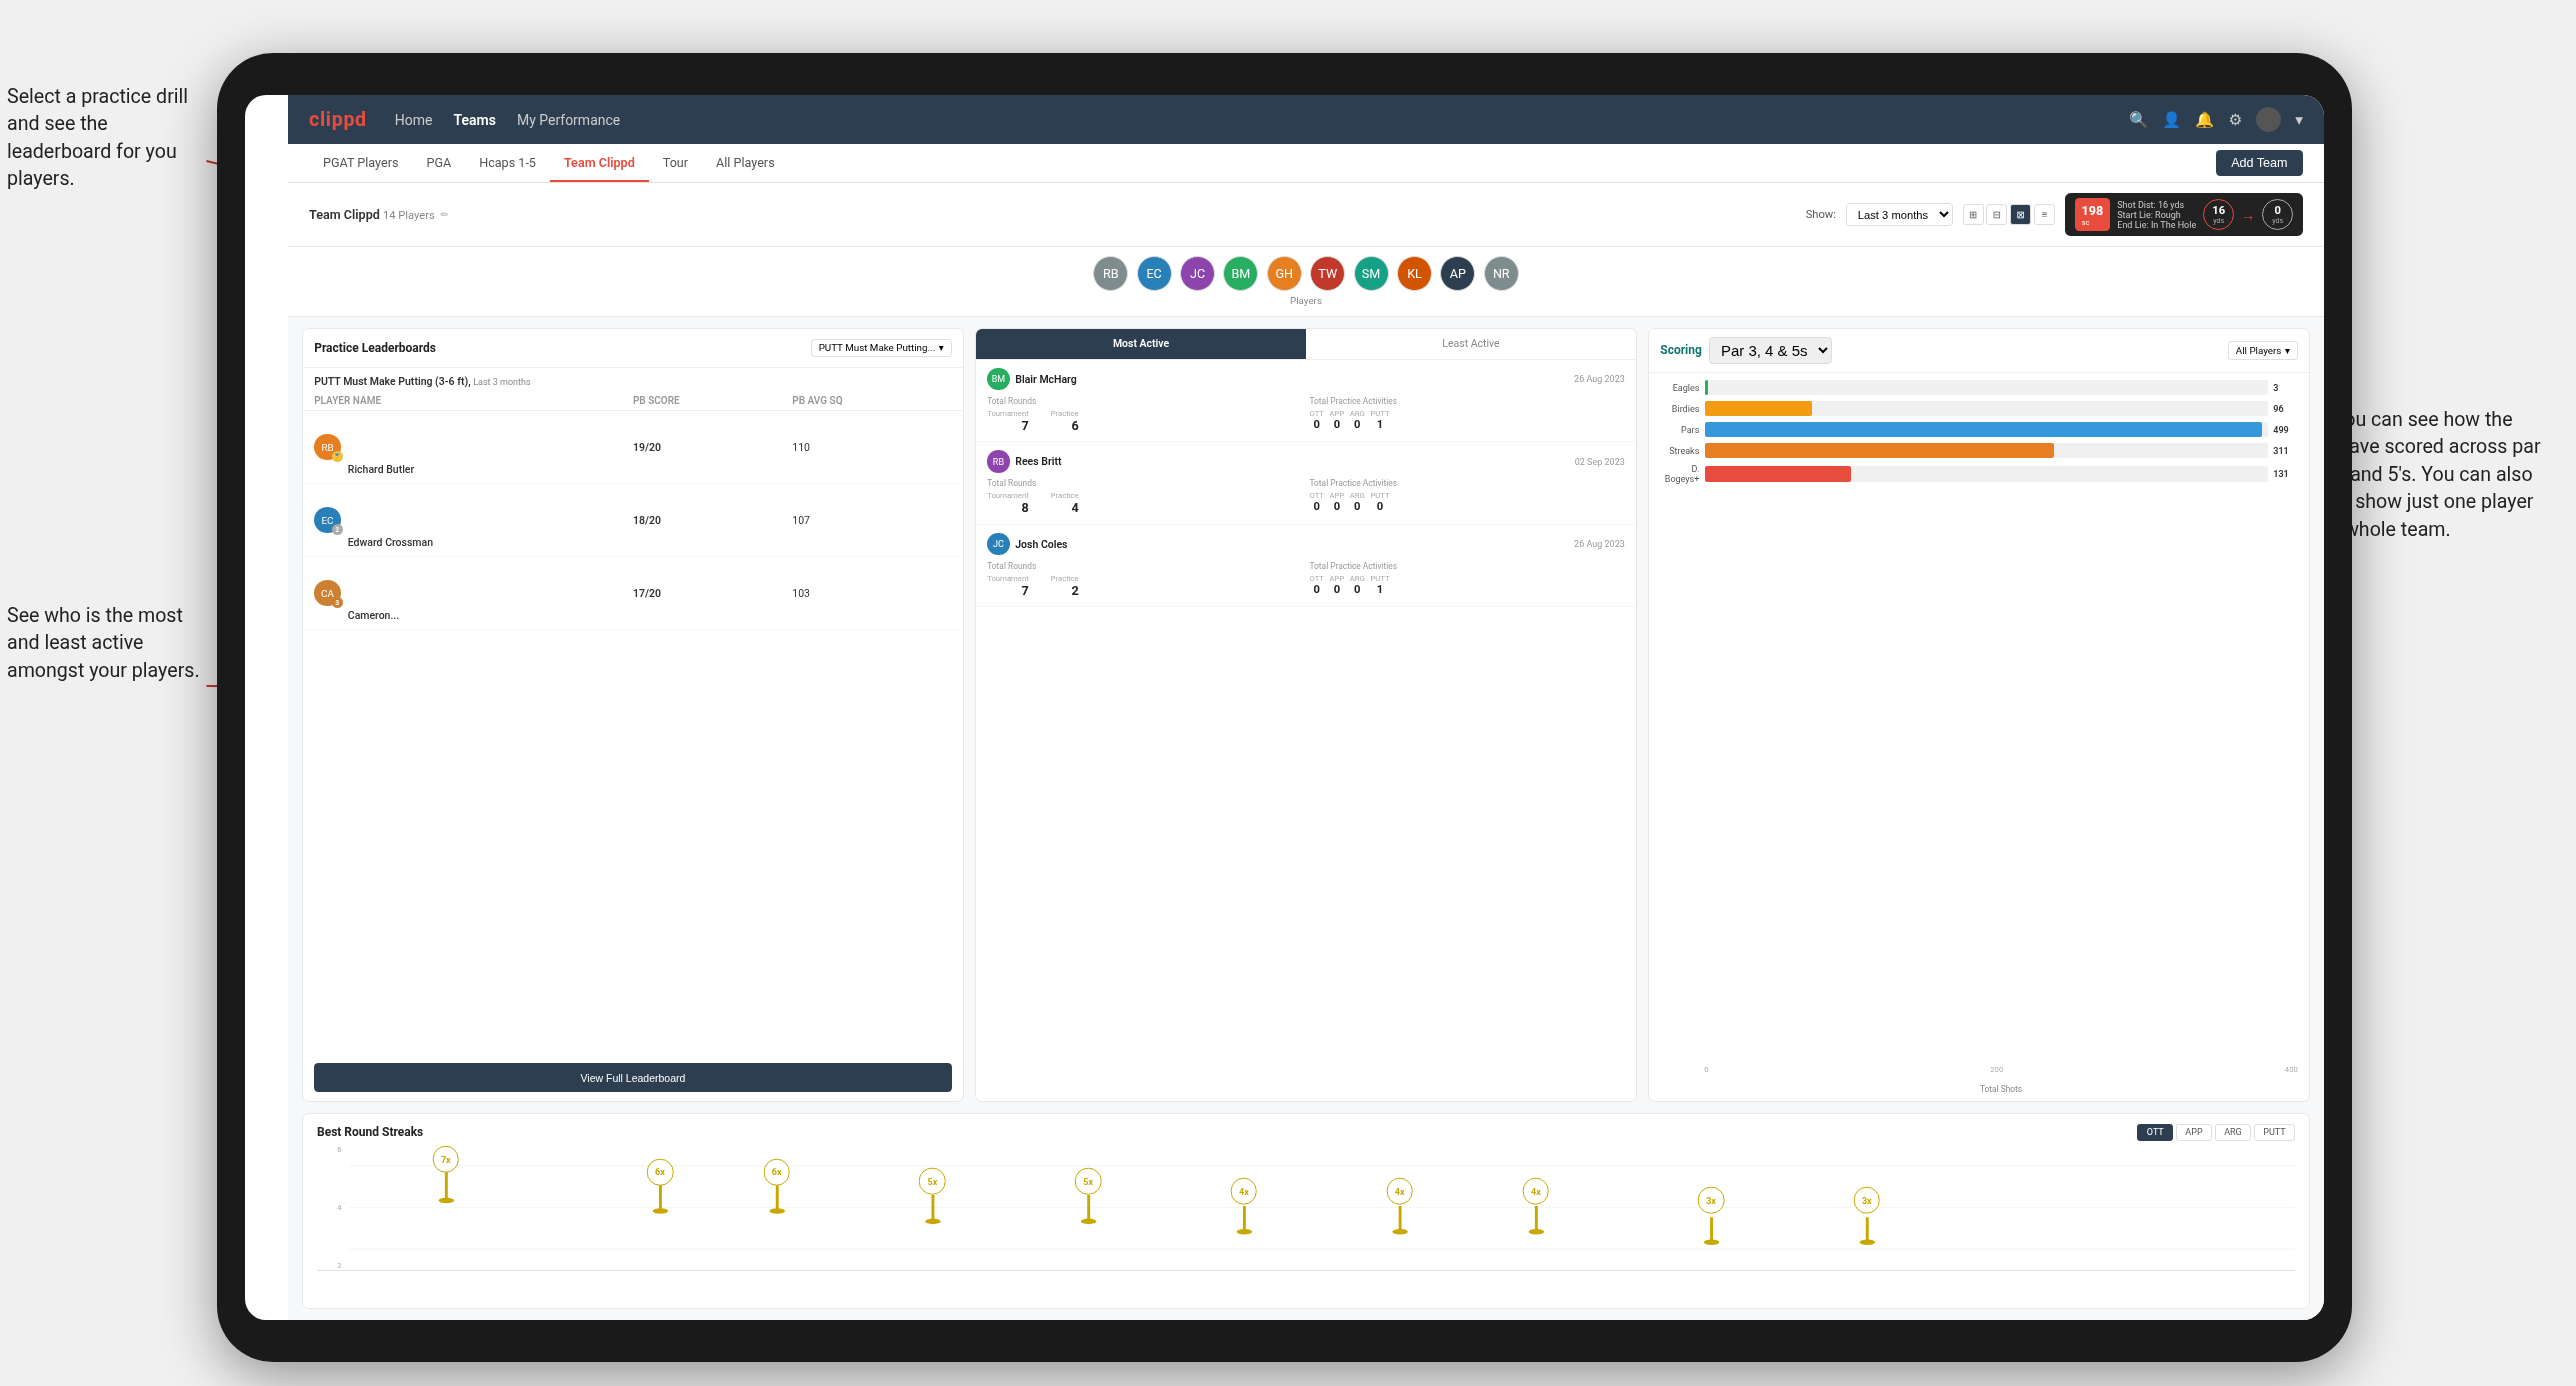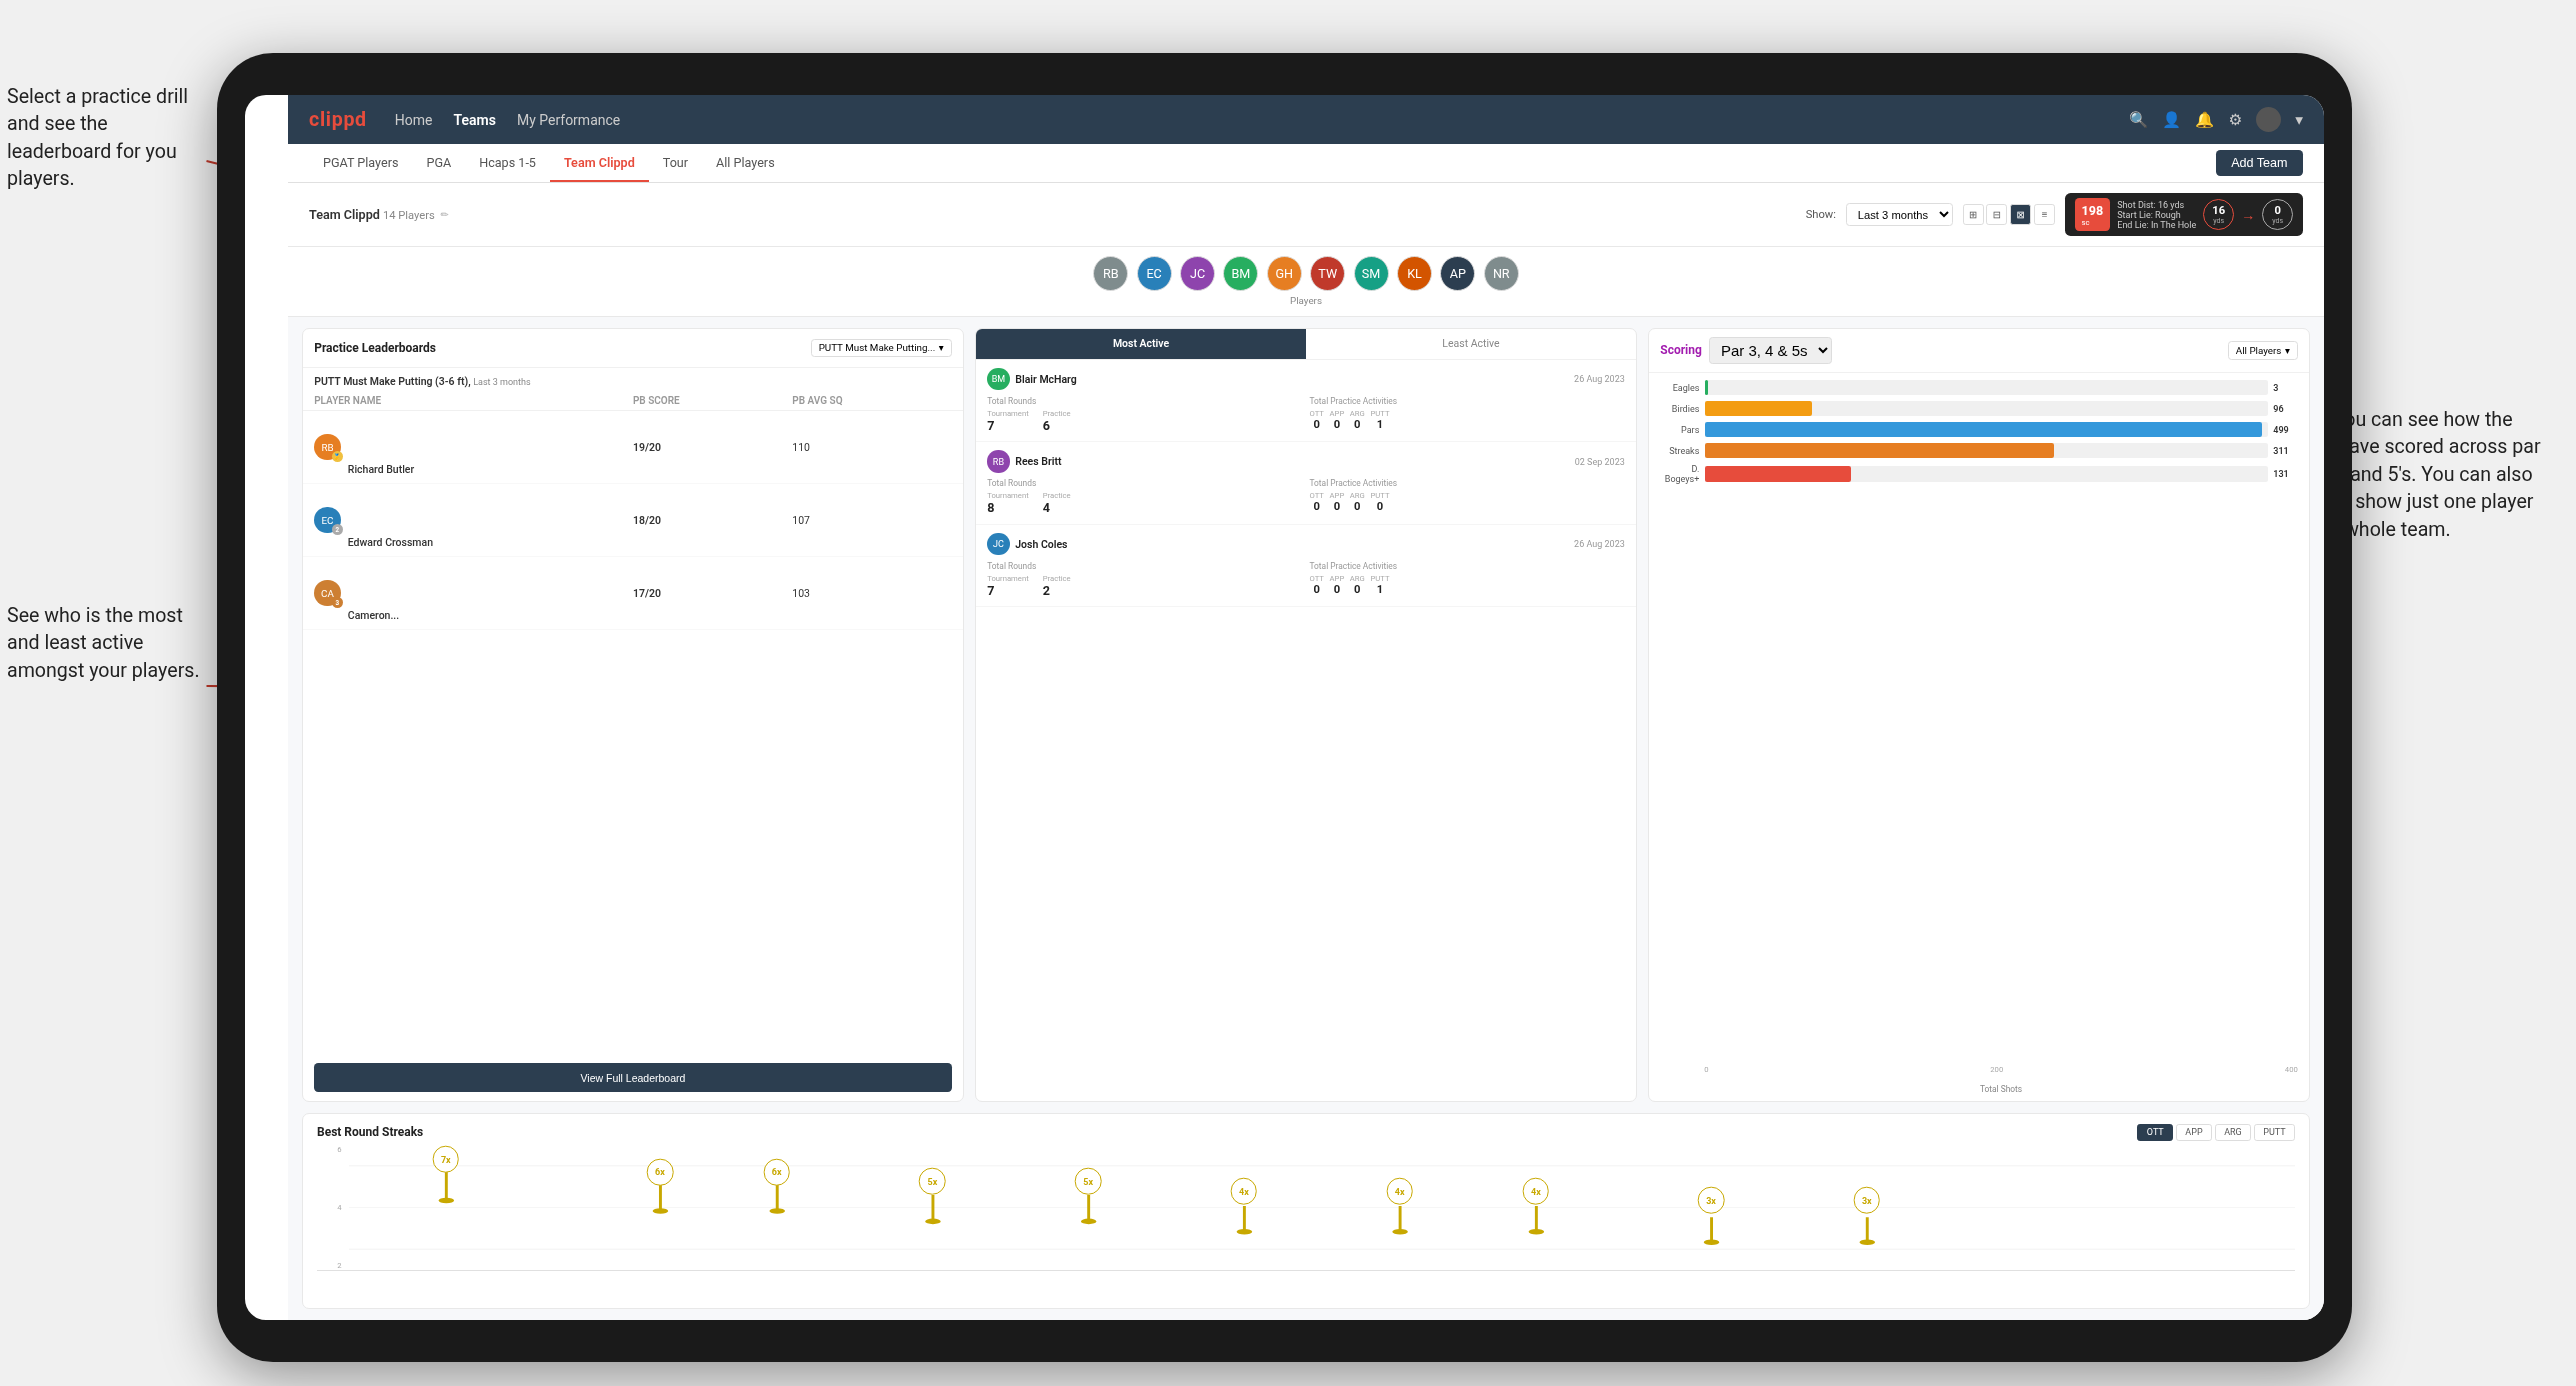--- a/index.html
+++ b/index.html
@@ -408,21 +408,22 @@
 
     .pac-stats {
       display: grid;
       grid-template-columns: 1fr 1fr;
       gap: 7px;
     }
     .pac-stat-block { }
     .pac-stat-label { font-size: 8.4px; color: #999; margin-bottom: 2.8px; }
     .pac-stat-row {
       display: flex;
-      gap: 14px;
+      gap: 22px;
+      text-align: right;
     }
     .pac-stat-item { }
     .pac-stat-sub { font-size: 7.7px; color: #aaa; }
     .pac-stat-val { font-size: 12.6px; font-weight: 700; color: #222; }
     .pac-stat-grid {
       display: flex;
       gap: 5.6px;
     }
     .pac-stat-col { text-align: center; }
     .pac-stat-col-label { font-size: 7.7px; color: #aaa; }
@@ -430,21 +431,21 @@
 
     
     .scoring-header {
       padding: 8.4px 11.2px;
       display: flex;
       align-items: center;
       gap: 7px;
       border-bottom: 0.7px solid #f0f0f0;
       flex-shrink: 0;
     }
-    .scoring-title { font-size: 12px; font-weight: 700; color: #a21caf; }
+    .scoring-title { font-size: 12px; font-weight: 700; color: #0f766e; }
     .scoring-filter {
       border: 0.7px solid #ddd;
       border-radius: 3.5px;
       padding: 2.8px 7px;
       font-size: 15px;
       cursor: pointer;
     }
     .scoring-player-filter {
       border: 0.7px solid #ddd;
       border-radius: 3.5px;

